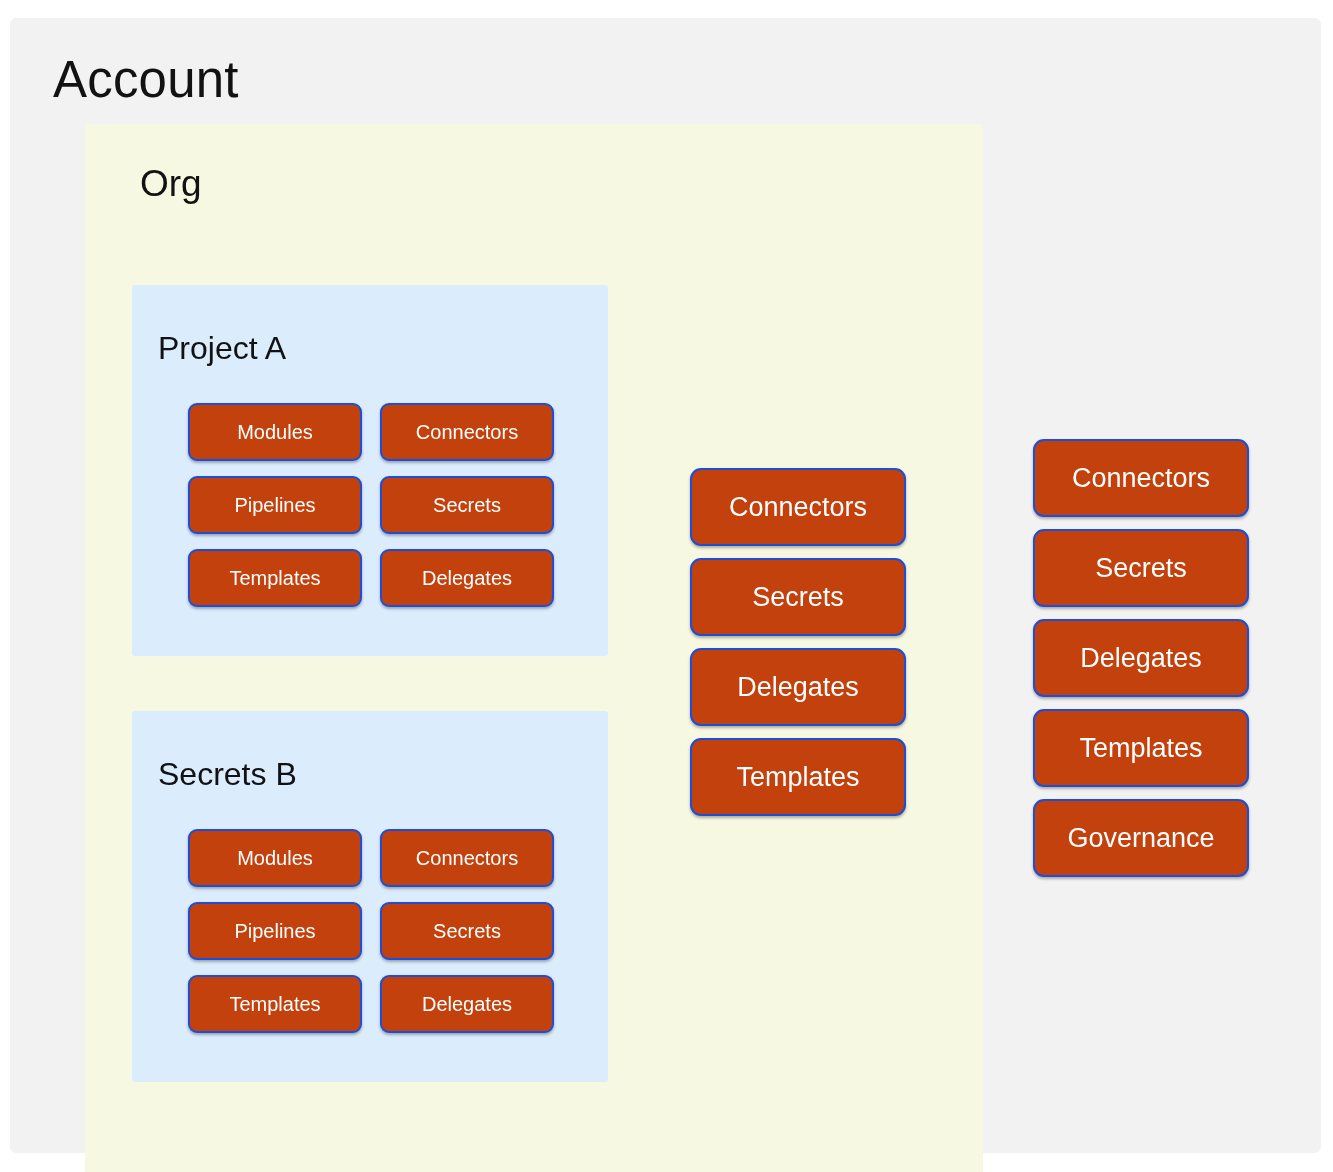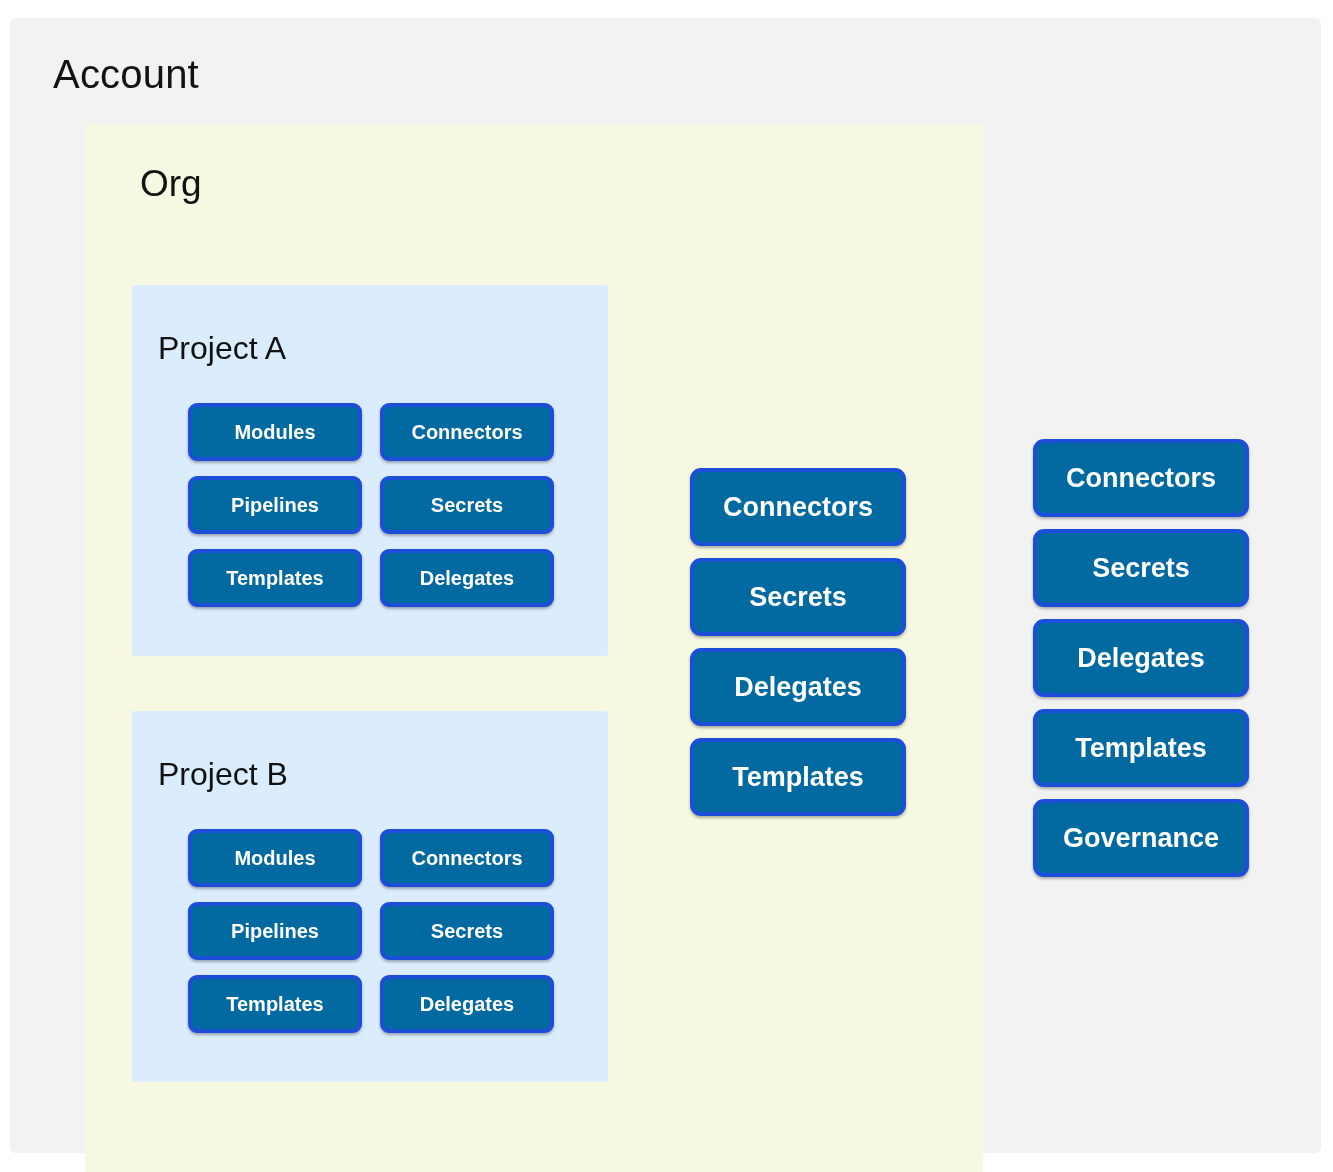--- a/index.html
+++ b/index.html
@@ -30,21 +30,21 @@
     width: 1311px;
     height: 1135px;
     background: #f2f2f2;
     border-radius: 6px;
     box-sizing: border-box;
   }
   .account-title {
     position: absolute;
     left: 43px;
     top: 34px;
-    font-size: 40px;
+    font-size: 51px;
     line-height: 1.1;
     color: #121212;
     letter-spacing: 0.2px;
     white-space: nowrap;
   }
 
   
   .org-box {
     position: absolute;
     left: 75px;
@@ -95,34 +95,33 @@
     top: 118px;
     width: 366px;
     display: grid;
     grid-template-columns: 174px 174px;
     column-gap: 18px;
     row-gap: 15px;
   }
 
   
   .pill {
-    background: #0369a1;
+    background: #c2410c;
     color: #ffffff;
     border-radius: 9px;
     display: flex;
     align-items: center;
     justify-content: center;
     text-align: center;
     box-sizing: border-box;
-    border: 4px solid #1d4ed8;
+    border: 2px solid #1d4ed8;
     box-shadow: 0 2px 3px rgba(0,0,0,0.30);
     user-select: none;
     overflow: hidden;
     white-space: nowrap;
-    font-weight: bold;
   }
   .pill.small {
     height: 58px;
     font-size: 20px;
   }
   .pill.large {
     height: 78px;
     font-size: 27px;
     border-radius: 11px;
   }
@@ -168,21 +167,21 @@
           <div class="pill small">Modules</div>
           <div class="pill small">Connectors</div>
           <div class="pill small">Pipelines</div>
           <div class="pill small">Secrets</div>
           <div class="pill small">Templates</div>
           <div class="pill small">Delegates</div>
         </div>
       </div>
 
       <div class="project-box p-b">
-        <div class="project-title">Project B</div>
+        <div class="project-title">Secrets B</div>
         <div class="project-grid">
           <div class="pill small">Modules</div>
           <div class="pill small">Connectors</div>
           <div class="pill small">Pipelines</div>
           <div class="pill small">Secrets</div>
           <div class="pill small">Templates</div>
           <div class="pill small">Delegates</div>
         </div>
       </div>
 

